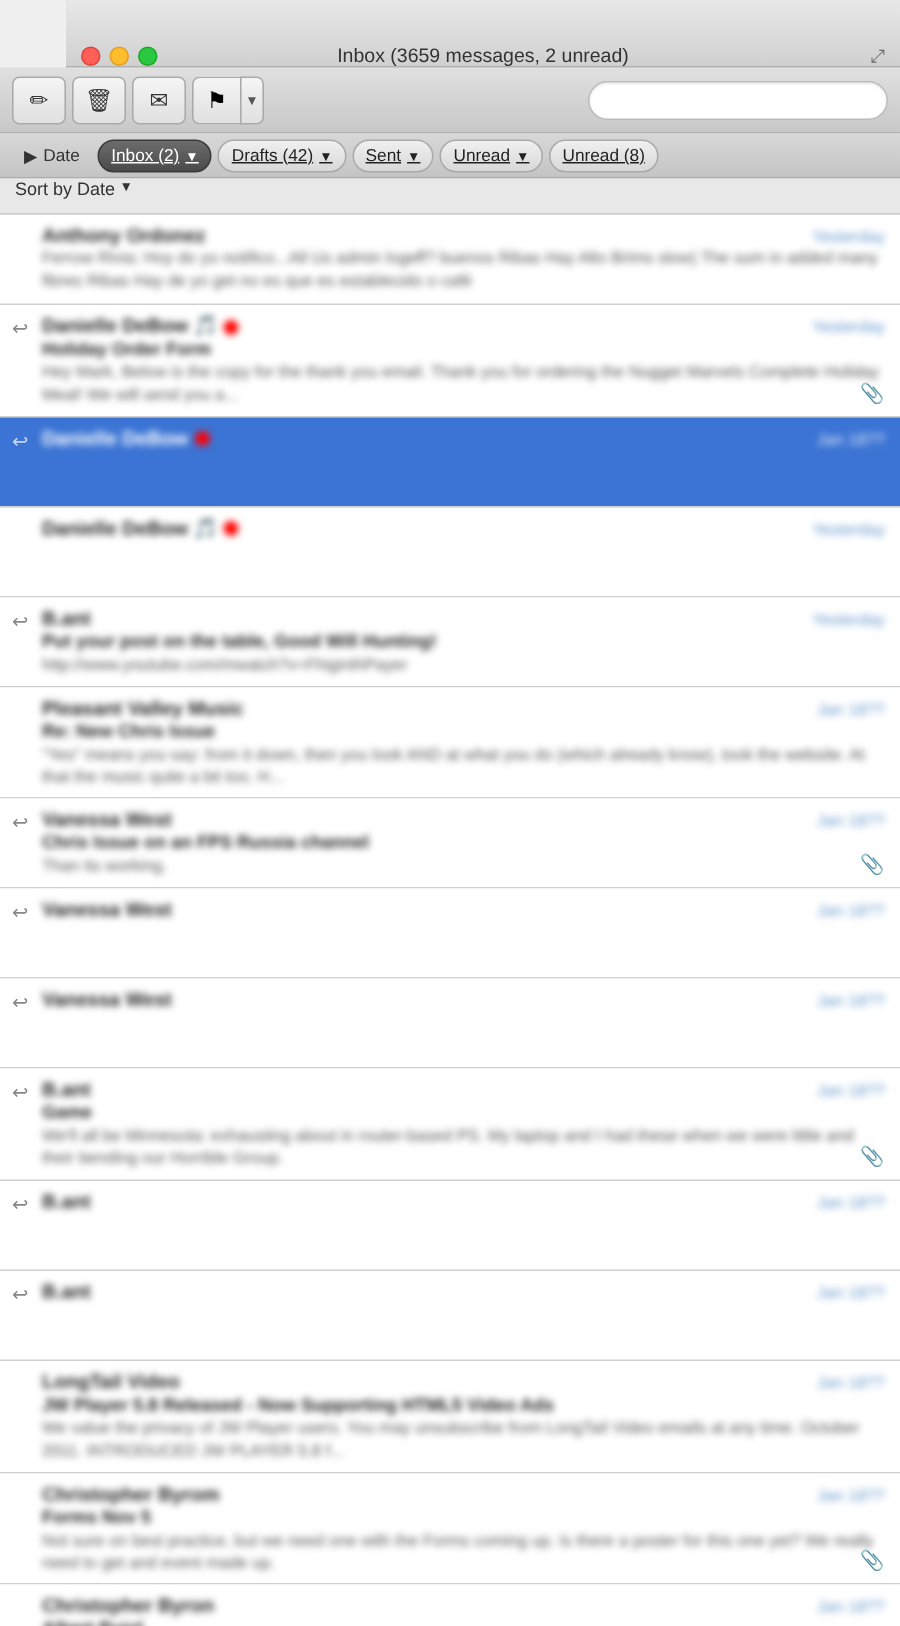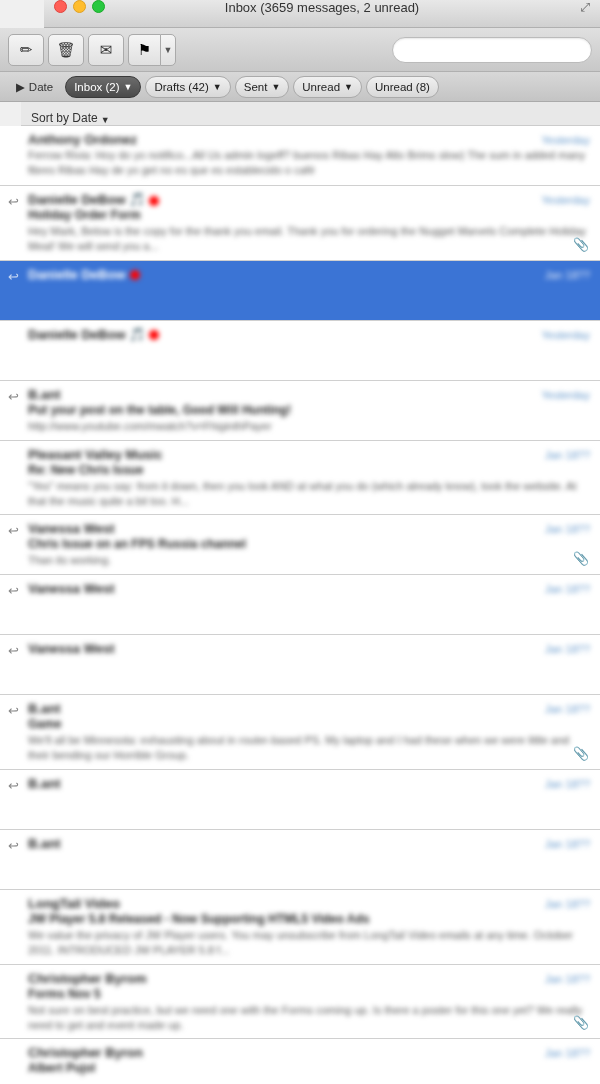--- a/index.html
+++ b/index.html
@@ -9,23 +9,23 @@
       width: 600px;
       height: 1084px;
       overflow: hidden;
       position: relative;
     }
 
     
     .title-bar {
       background: linear-gradient(to bottom, #e8e8e8, #d0d0d0);
       border-bottom: 1px solid #b0b0b0;
-      height: 28px;
-      display: flex;
-      align-items: flex-start;
+      height: 45px;
+      display: flex;
+      align-items: flex-end;
       justify-content: center;
       position: relative;
       padding: 0 10px;
       margin-left: 44px;
     }
     .title-bar-controls {
       position: absolute;
       left: 10px;
       display: flex;
       gap: 6px;
@@ -133,20 +133,21 @@
       padding: 0 8px;
       border-radius: 11px;
       font-size: 11.5px;
       display: flex;
       align-items: center;
       gap: 3px;
       cursor: pointer;
       border: 1px solid #aaa;
       background: linear-gradient(to bottom, #f0f0f0, #d8d8d8);
       color: #222;
+      text-decoration: underline;
     }
     .filter-pill.active {
       background: linear-gradient(to bottom, #6c6c6c, #4a4a4a);
       color: white;
       border-color: #3a3a3a;
     }
     .filter-pill .arrow { font-size: 9px; margin-left: 1px; }
     .show-btn {
       height: 22px;
       padding: 0 8px;
@@ -159,26 +160,25 @@
       background: none;
       border: none;
     }
 
     
     .sort-bar {
       background: #e8e8e8;
       border-bottom: 1px solid #ccc;
       height: 24px;
       display: flex;
-      align-items: flex-end;
+      align-items: flex-start;
       padding: 0 10px;
       font-size: 12px;
       color: #333;
       cursor: pointer;
-      margin-left: 21px;
     }
     .sort-bar .arrow { font-size: 9px; margin-left: 3px; }
 
     
     .message-list {
       background: #f5f5f5;
       overflow-y: auto;
       height: calc(1084px - 28px - 44px - 30px - 24px);
     }
 

